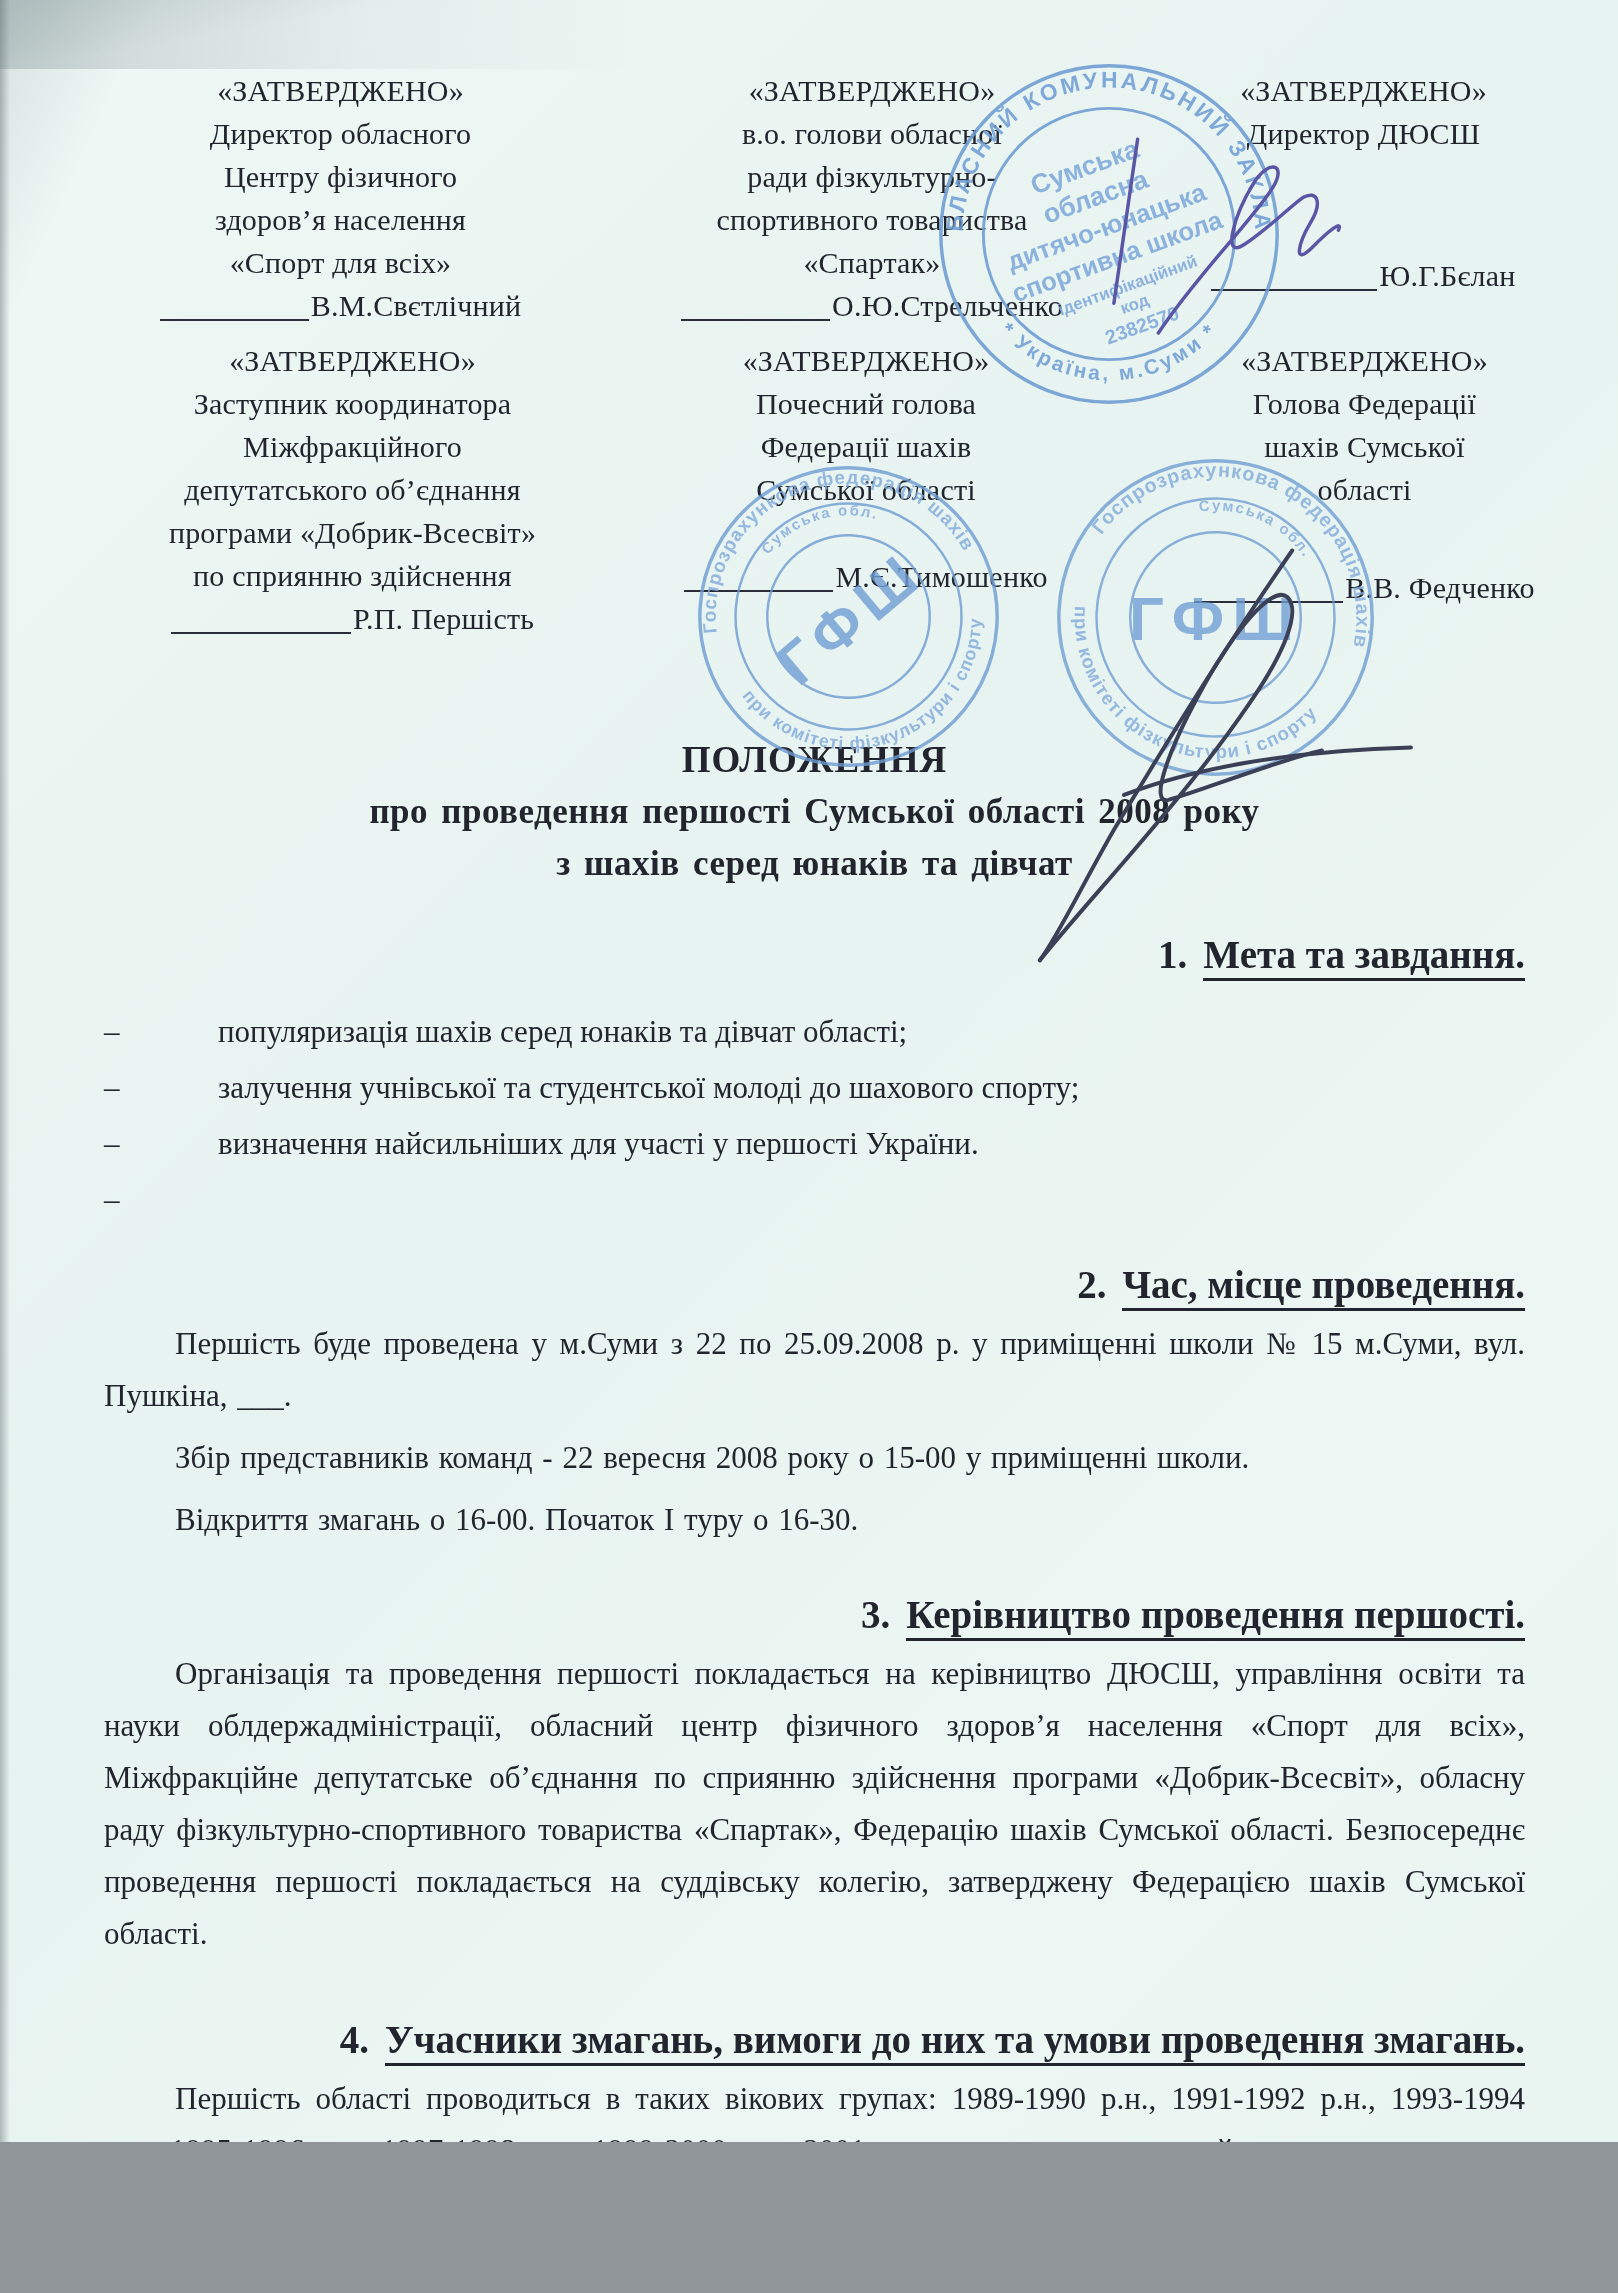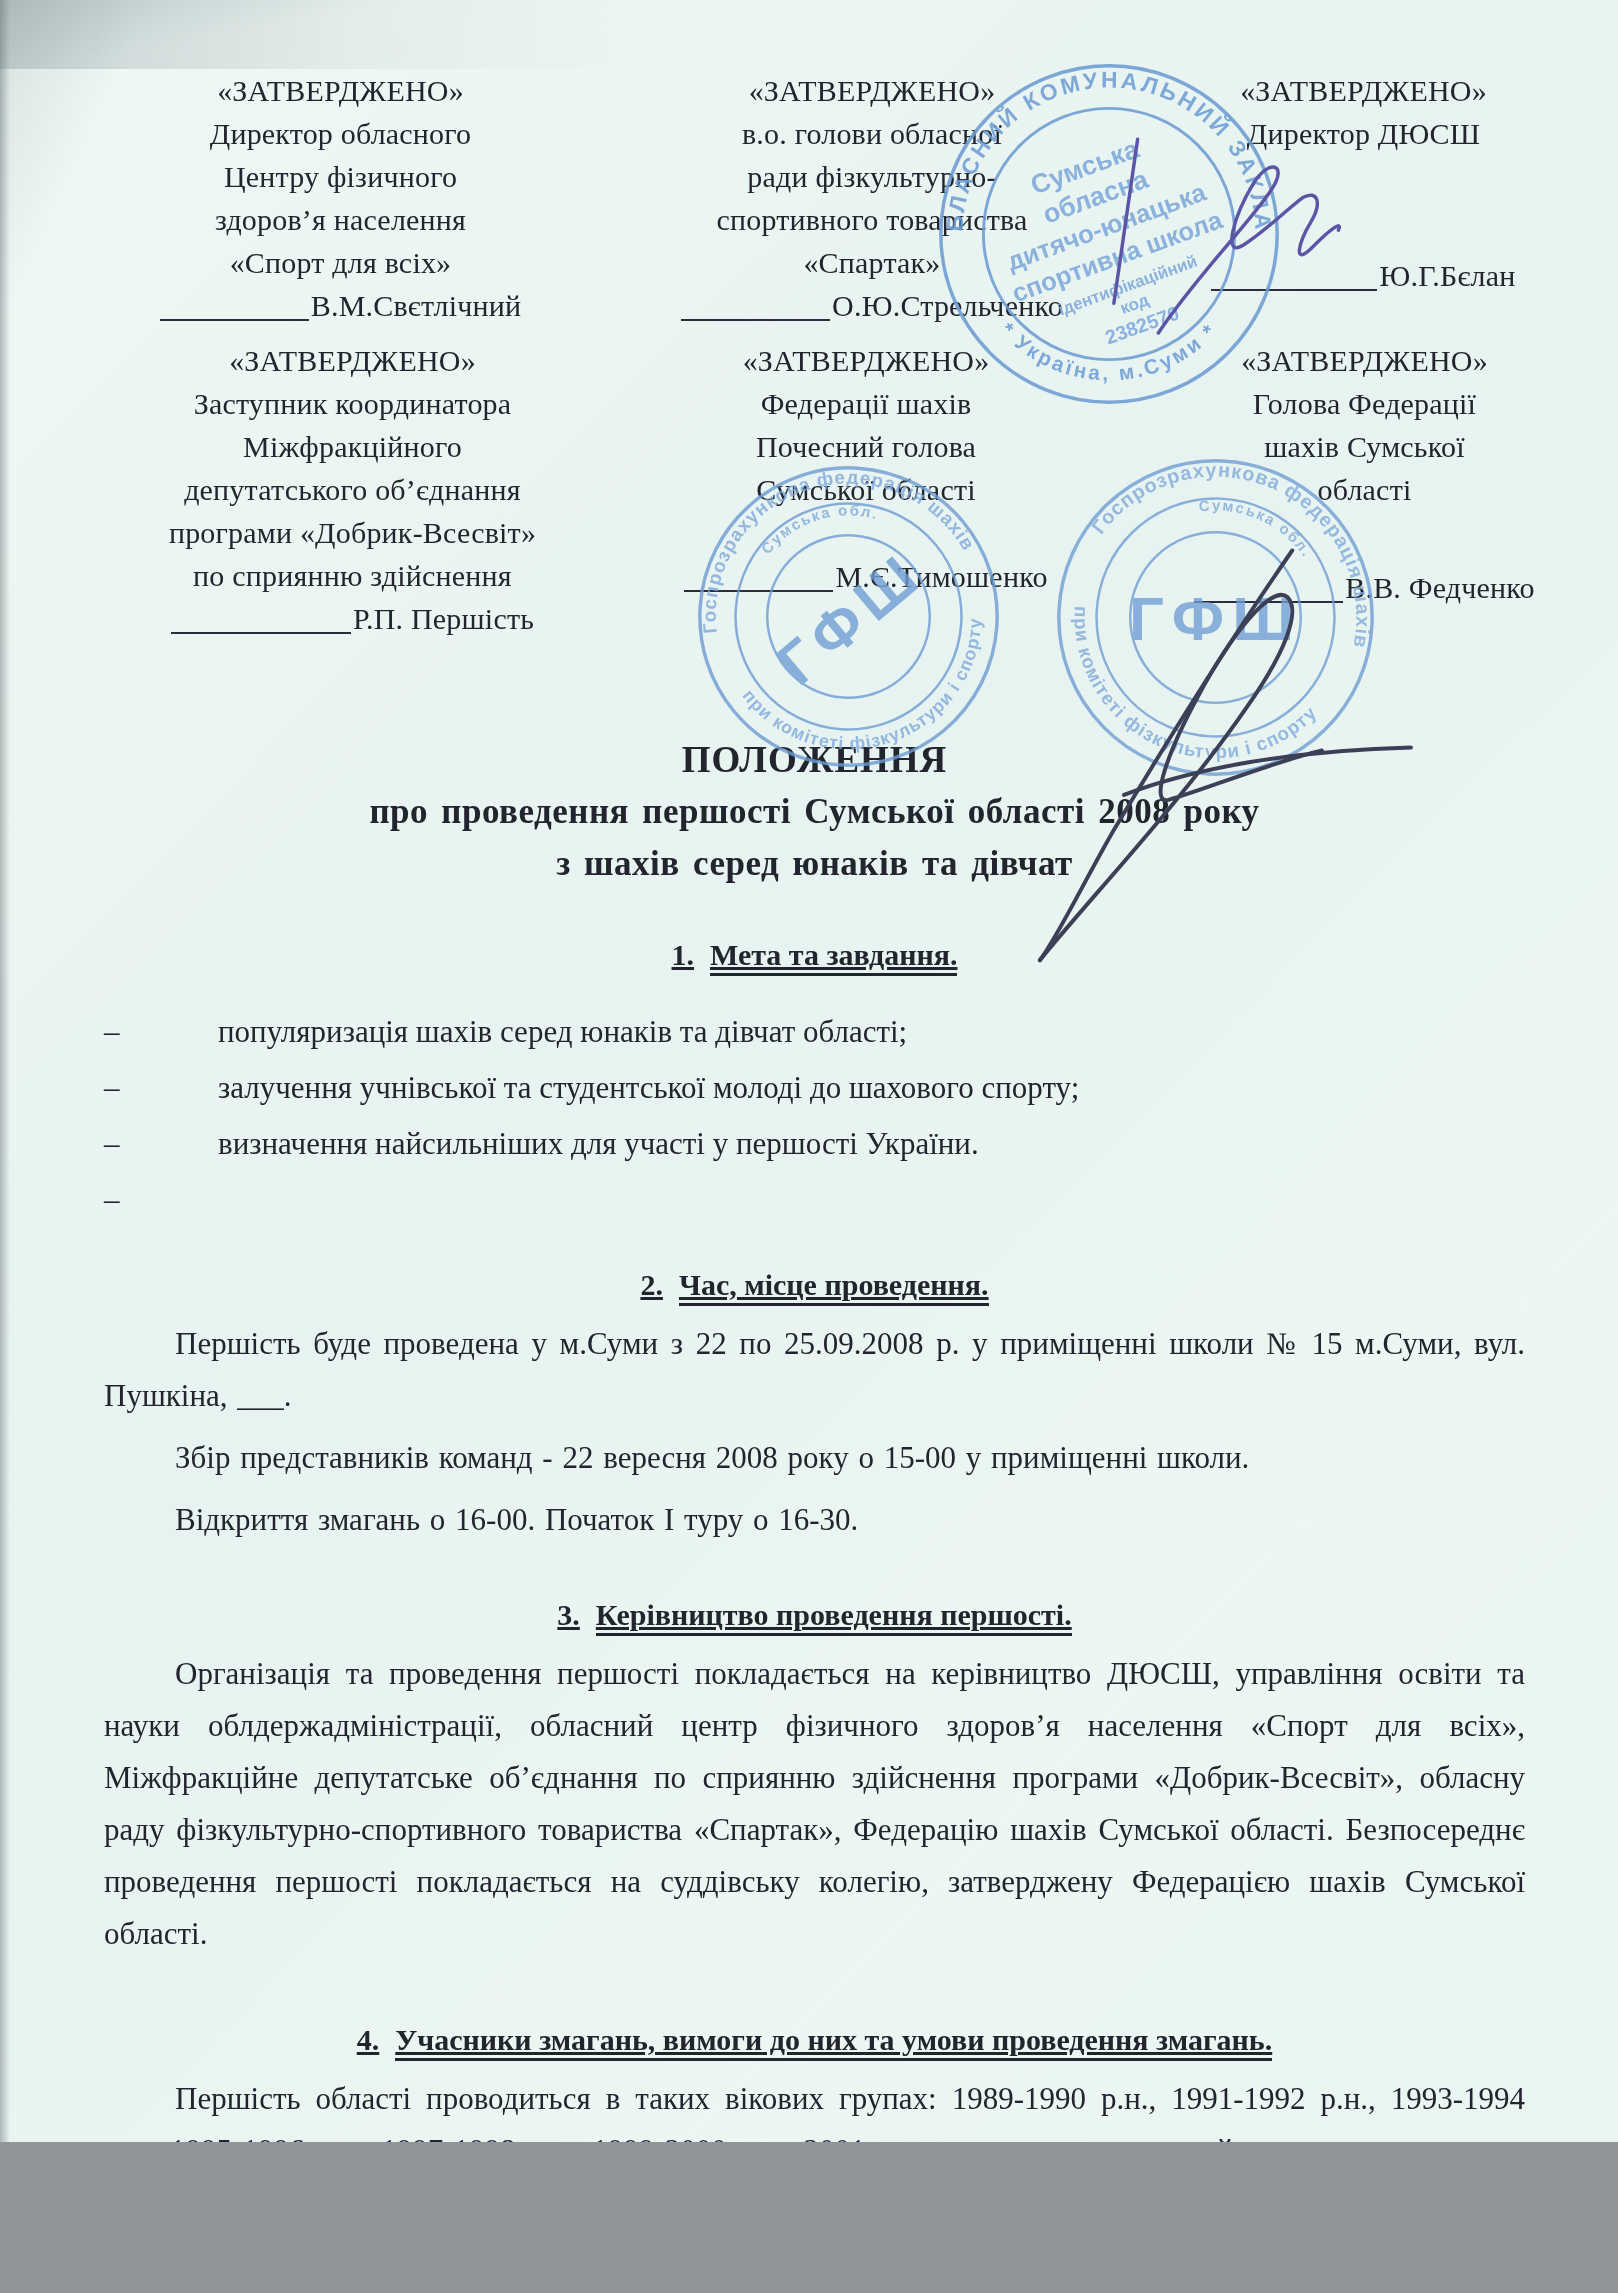--- a/index.html
+++ b/index.html
@@ -41,21 +41,21 @@
   .st-light{fill:#7fa9da;}
   .sig-path{fill:none;stroke-linecap:round;}
   .sig-violet{stroke:#5a55a5;stroke-width:3.5px;}
   .sig-dark{stroke:#3c4057;stroke-width:4px;}
 
   
   main{margin:0 94px 0 104px;}
   .title-block{margin-top:40px;text-align:center;font-weight:bold;}
   .doc-title{font-size:37px;letter-spacing:1px;line-height:53px;}
   .doc-subtitle{font-size:35px;line-height:52px;letter-spacing:0.5px;word-spacing:4px;}
-  .sec-head{margin-top:42px;text-align:center;font-weight:bold;font-size:30px;line-height:46px;text-decoration:underline;}
+  .sec-head{margin-top:42px;text-align:right;font-weight:bold;font-size:39px;line-height:46px;}
   .sec-num{margin-right:16px;}
   .u{border-bottom:3.5px solid #23252e;padding-bottom:2px;}
   .bullets{margin-top:26px;}
   .bullet-row{display:flex;font-size:31px;line-height:56px;}
   .bullet-dash{flex:0 0 114px;}
   .bullet-text{flex:1;}
   .body-p{margin:10px 0 0;font-size:31px;line-height:52px;text-align:justify;text-indent:71px;word-spacing:2px;}
   .mt-s2{margin-top:34px;}
   .mt-s3{margin-top:46px;}
   .mt-s4{margin-top:57px;}
@@ -100,22 +100,22 @@
       <div>Заступник координатора</div>
       <div>Міжфракційного</div>
       <div>депутатського об’єднання</div>
       <div>програми «Добрик-Всесвіт»</div>
       <div>по сприянню здійснення</div>
       <div class="sig-row"><span class="sig-line"></span><span>Р.П. Першість</span></div>
     </div>
 
     <div class="appr b5">
       <div>«ЗАТВЕРДЖЕНО»</div>
+      <div>Почесний голова</div>
       <div>Федерації шахів</div>
-      <div>Почесний голова</div>
       <div>Сумської області</div>
       <div class="sig-row"><span class="sig-line"></span><span>М.Є.Тимошенко</span></div>
     </div>
 
     <div class="appr b6">
       <div>«ЗАТВЕРДЖЕНО»</div>
       <div>Голова  Федерації</div>
       <div>шахів Сумської</div>
       <div>області</div>
       <div class="sig-row"><span class="sig-line"></span><span>В.В. Федченко</span></div>

